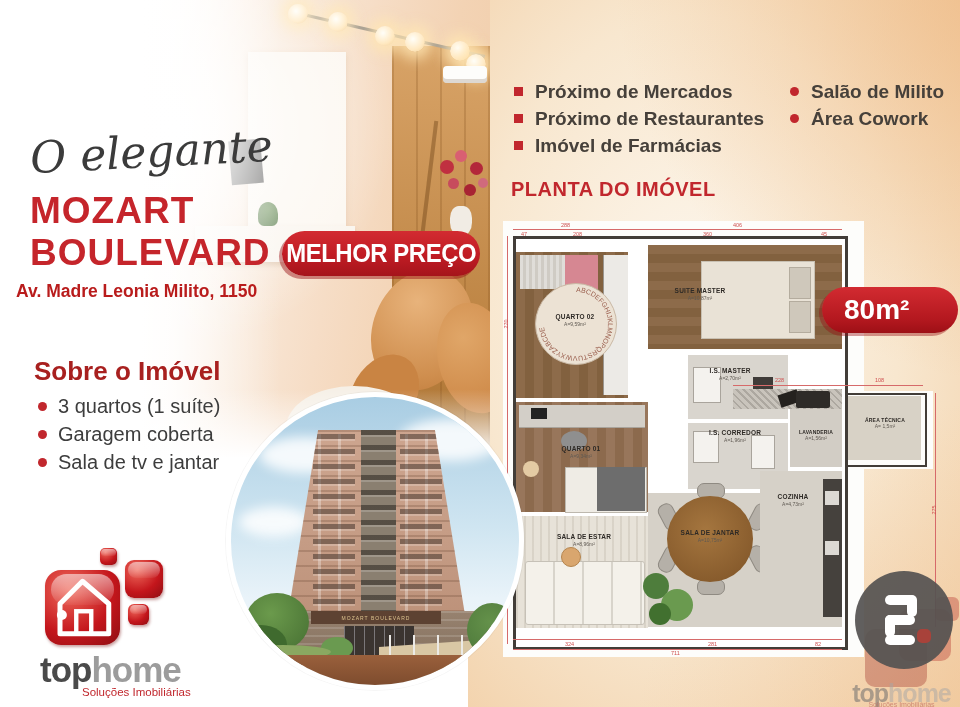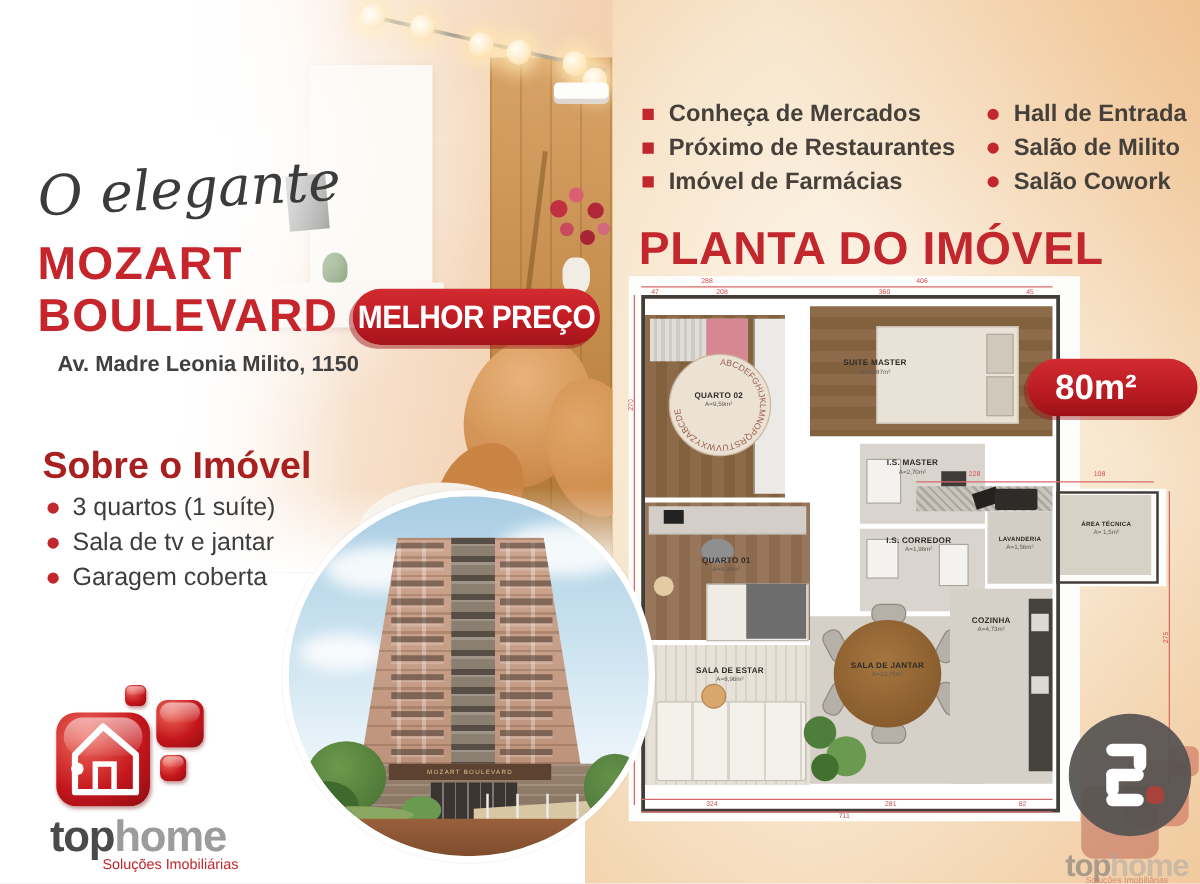--- a/index.html
+++ b/index.html
@@ -37,28 +37,28 @@
   .chair3{left:212px;top:352px;width:64px;height:86px;border-radius:50%;background:#c98443;transform:rotate(30deg);}
   .table-blob{left:146px;top:386px;width:136px;height:84px;border-radius:50%;background:#f6f0e7;}
   .photo-fade{left:0;top:0;width:350px;height:458px;
     background:
       linear-gradient(to top, #ffffff 0%, rgba(255,255,255,0) 15%),
       radial-gradient(circle at 10% 28%, #ffffff 0%, rgba(255,255,255,0) 48%),
       linear-gradient(to right, #ffffff 0%, rgba(255,255,255,.88) 9%, rgba(255,255,255,0) 40%);}
   
   .tagline{left:30px;top:126px;font-family:"DejaVu Serif", serif;font-style:italic;font-size:44px;color:#3b3b3b;transform:rotate(-3deg);}
   .h-title{left:30px;width:330px;font-size:37px;font-weight:800;color:#c5252b;letter-spacing:1px;line-height:1;}
-  .address{left:46px;top:281px;font-size:17.5px;font-weight:700;color:#404040;}
+  .address{left:16px;top:281px;font-size:17.5px;font-weight:700;color:#b91c1c;}
   .price-badge{left:282px;top:231px;width:198px;height:45px;border-radius:23px;
     background:linear-gradient(180deg,#d22b31 0%,#c01c24 55%,#a5141b 100%);
     box-shadow:-3px 3px 0 rgba(150,10,15,.45);
     display:flex;align-items:center;justify-content:center;z-index:5;}
   .price-badge span{color:#fff;font-size:26px;font-weight:800;letter-spacing:-.5px;transform:scaleX(.92);white-space:nowrap;}
   
-  .about-h{left:34px;top:356px;font-size:30px;font-weight:800;color:#a8201f;}
+  .about-h{left:34px;top:356px;font-size:26px;font-weight:800;color:#a8201f;}
   .about-list{left:36px;top:392px;list-style:none;margin:0;padding:0;}
   .about-list li{position:relative;padding-left:22px;font-size:20px;color:#3d3d3d;line-height:28px;}
   .about-list li::before{content:"";position:absolute;left:2px;top:10px;width:9px;height:9px;border-radius:50%;background:#c1272d;}
   .cta{left:30px;top:494px;width:154px;height:35px;border-radius:18px;border:none;cursor:pointer;
     background:linear-gradient(180deg,#d4232b,#a9151c);box-shadow:-2px 2px 0 rgba(140,10,15,.4);
     color:#fff;font-size:19px;font-weight:700;font-family:"Liberation Sans",sans-serif;
     display:flex;align-items:center;justify-content:center;}
   
   .redsq{background:radial-gradient(circle at 32% 26%, #ef6a5c, #c4161c 58%, #8e0d12);
          box-shadow:1px 2px 3px rgba(120,20,20,.4);position:absolute;}
@@ -94,21 +94,21 @@
     background-color:#d9c7a4;}
   .rail{position:absolute;width:2px;height:24px;background:#eceae6;top:238px;}
   .tree{border-radius:50%;position:absolute;}
   .ground{left:0;top:258px;width:288px;height:30px;background:linear-gradient(180deg,#9a603c,#7e4c2e);}
   .grass{left:4px;top:248px;width:96px;height:14px;border-radius:50%;background:#8aa861;}
   
   .feat{list-style:none;margin:0;padding:0;}
   .feat li{position:relative;padding-left:23px;font-size:19px;font-weight:600;color:#46403a;line-height:27px;}
   .feat-sq li::before{content:"";position:absolute;left:2px;top:9px;width:9px;height:9px;background:#c1272d;}
   .feat-dot li::before{content:"";position:absolute;left:2px;top:9px;width:9px;height:9px;border-radius:50%;background:#c1272d;}
-  .plan-h{left:511px;top:178px;font-size:37px;font-weight:800;color:#c1272d;letter-spacing:.5px;}
+  .plan-h{left:511px;top:178px;font-size:20px;font-weight:800;color:#c1272d;letter-spacing:.5px;}
   
   .plan{left:503px;top:221px;width:440px;height:436px;}
   .plan .white{background:#fdfdfb;}
   .wall{border:3px solid #423d38;}
   .room-label{position:absolute;text-align:center;color:#2e2a26;font-weight:700;line-height:1.25;z-index:4;}
   .room-label .nm{font-size:6.5px;letter-spacing:.2px;display:block;}
   .room-label .ar{font-size:5px;font-weight:400;color:#5f5952;display:block;}
   .dim{position:absolute;color:#cf5050;font-size:5.5px;z-index:4;}
   .dimline{position:absolute;background:#d66a6a;z-index:3;}
   .wood-v{background:repeating-linear-gradient(90deg,#8d6b4a 0 9px,#82613f 9px 18px);}
@@ -171,22 +171,22 @@
   <div class="abs h-title" style="top:234px;">BOULEVARD</div>
   <div class="abs address">Av. Madre Leonia Milito, 1150</div>
 
   <div class="abs price-badge">
     <span>MELHOR PREÇO</span>
   </div>
 
   <div class="abs about-h">Sobre o Imóvel</div>
   <ul class="abs about-list">
     <li>3 quartos (1 suíte)</li>
+    <li>Garagem coberta</li>
     <li>Sala de tv e jantar</li>
-    <li>Garagem coberta</li>
   </ul>
 
   <div class="abs" style="left:40px;top:548px;width:185px;height:152px;">
     <div class="redsq" style="left:60px;top:0;width:17px;height:17px;border-radius:5px;"></div>
     <div class="redsq" style="left:85px;top:12px;width:38px;height:38px;border-radius:9px;"></div>
     <div class="redsq" style="left:88px;top:56px;width:21px;height:21px;border-radius:6px;"></div>
     <div class="redsq" style="left:5px;top:22px;width:75px;height:75px;border-radius:16px;">
       <svg width="75" height="75" viewBox="0 0 60 60" style="position:absolute;left:0;top:0;z-index:2;">
         <path d="M30 9 L51 27 L51 51 L12 51 L12 27 Z" fill="none" stroke="#ffffff" stroke-width="4" stroke-linejoin="round"></path>
         <rect x="25" y="33" width="12" height="18" fill="none" stroke="#ffffff" stroke-width="3.5"></rect>
@@ -221,28 +221,27 @@
     <div class="rail" style="left:230px;"></div>
     <div class="tree" style="left:14px;top:196px;width:64px;height:58px;background:radial-gradient(circle at 40% 35%,#6b9a4c,#466f32);"></div>
     <div class="tree" style="left:4px;top:228px;width:52px;height:40px;background:#3f6a2e;"></div>
     <div class="tree" style="left:236px;top:206px;width:50px;height:54px;background:radial-gradient(circle at 45% 35%,#64914a,#4a7538);"></div>
     <div class="tree" style="left:90px;top:240px;width:32px;height:22px;background:#6a9a50;"></div>
     <div class="abs grass"></div>
     <div class="abs ground"></div>
   </div>
 
   <ul class="abs feat feat-sq" style="left:512px;top:78px;">
-    <li>Conheça de Mercados</li>
+    <li>Próximo de Mercados</li>
     <li>Próximo de Restaurantes</li>
     <li>Imóvel de Farmácias</li>
   </ul>
   <ul class="abs feat feat-dot" style="left:788px;top:78px;">
-    <li>Hall de Entrada</li>
     <li>Salão de Milito</li>
-    <li>Salão Cowork</li>
+    <li>Área Cowork</li>
   </ul>
 
   <div class="abs plan-h">PLANTA DO IMÓVEL</div>
 
   <div class="abs plan">
     <div class="abs white" style="left:0;top:0;width:361px;height:436px;"></div>
     <div class="abs white" style="left:342px;top:170px;width:88px;height:78px;"></div>
 
     <div class="abs wall" style="left:10px;top:15px;width:329px;height:408px;background:#fff;"></div>
     <div class="abs wall" style="left:342px;top:172px;width:78px;height:70px;border-width:2.5px;"></div>

